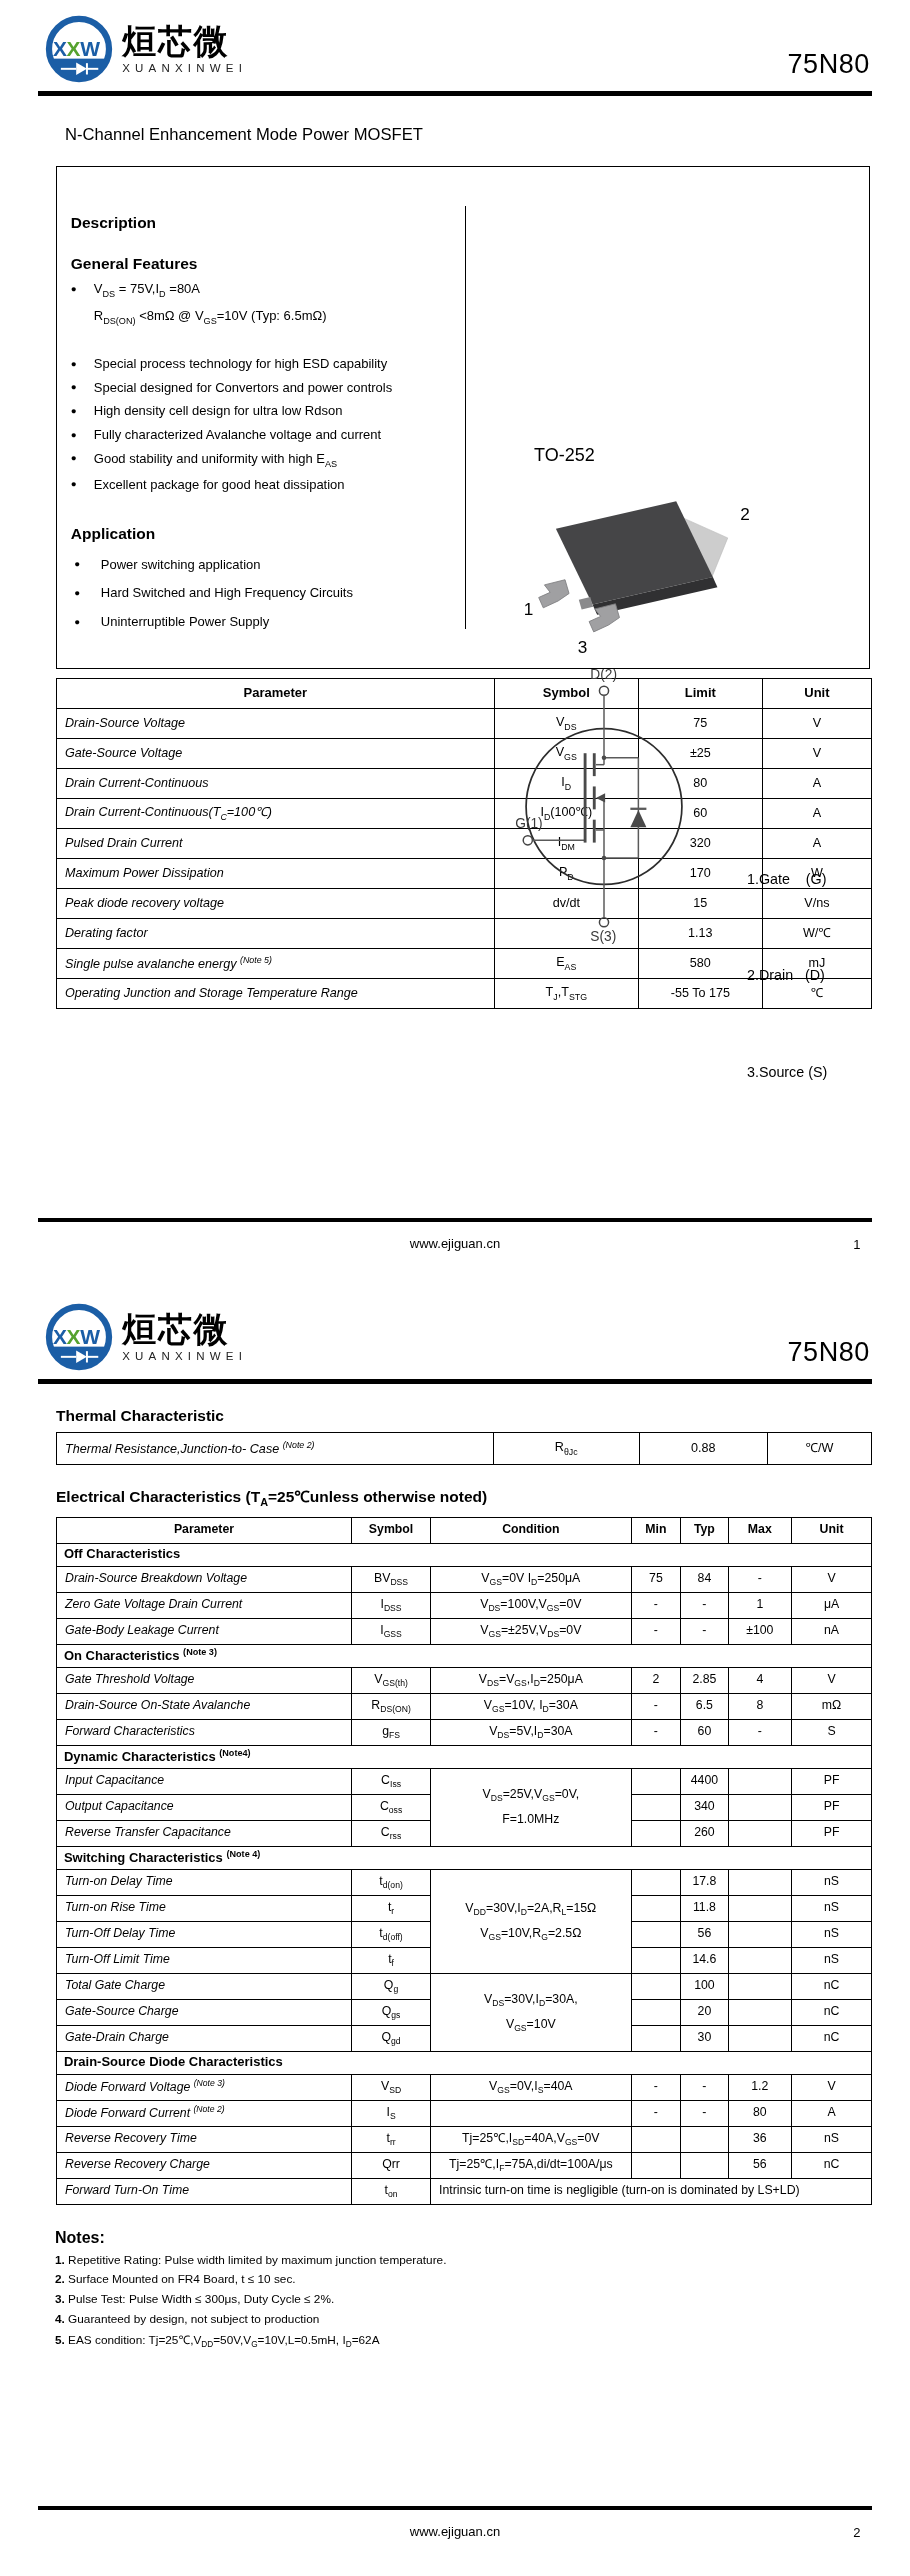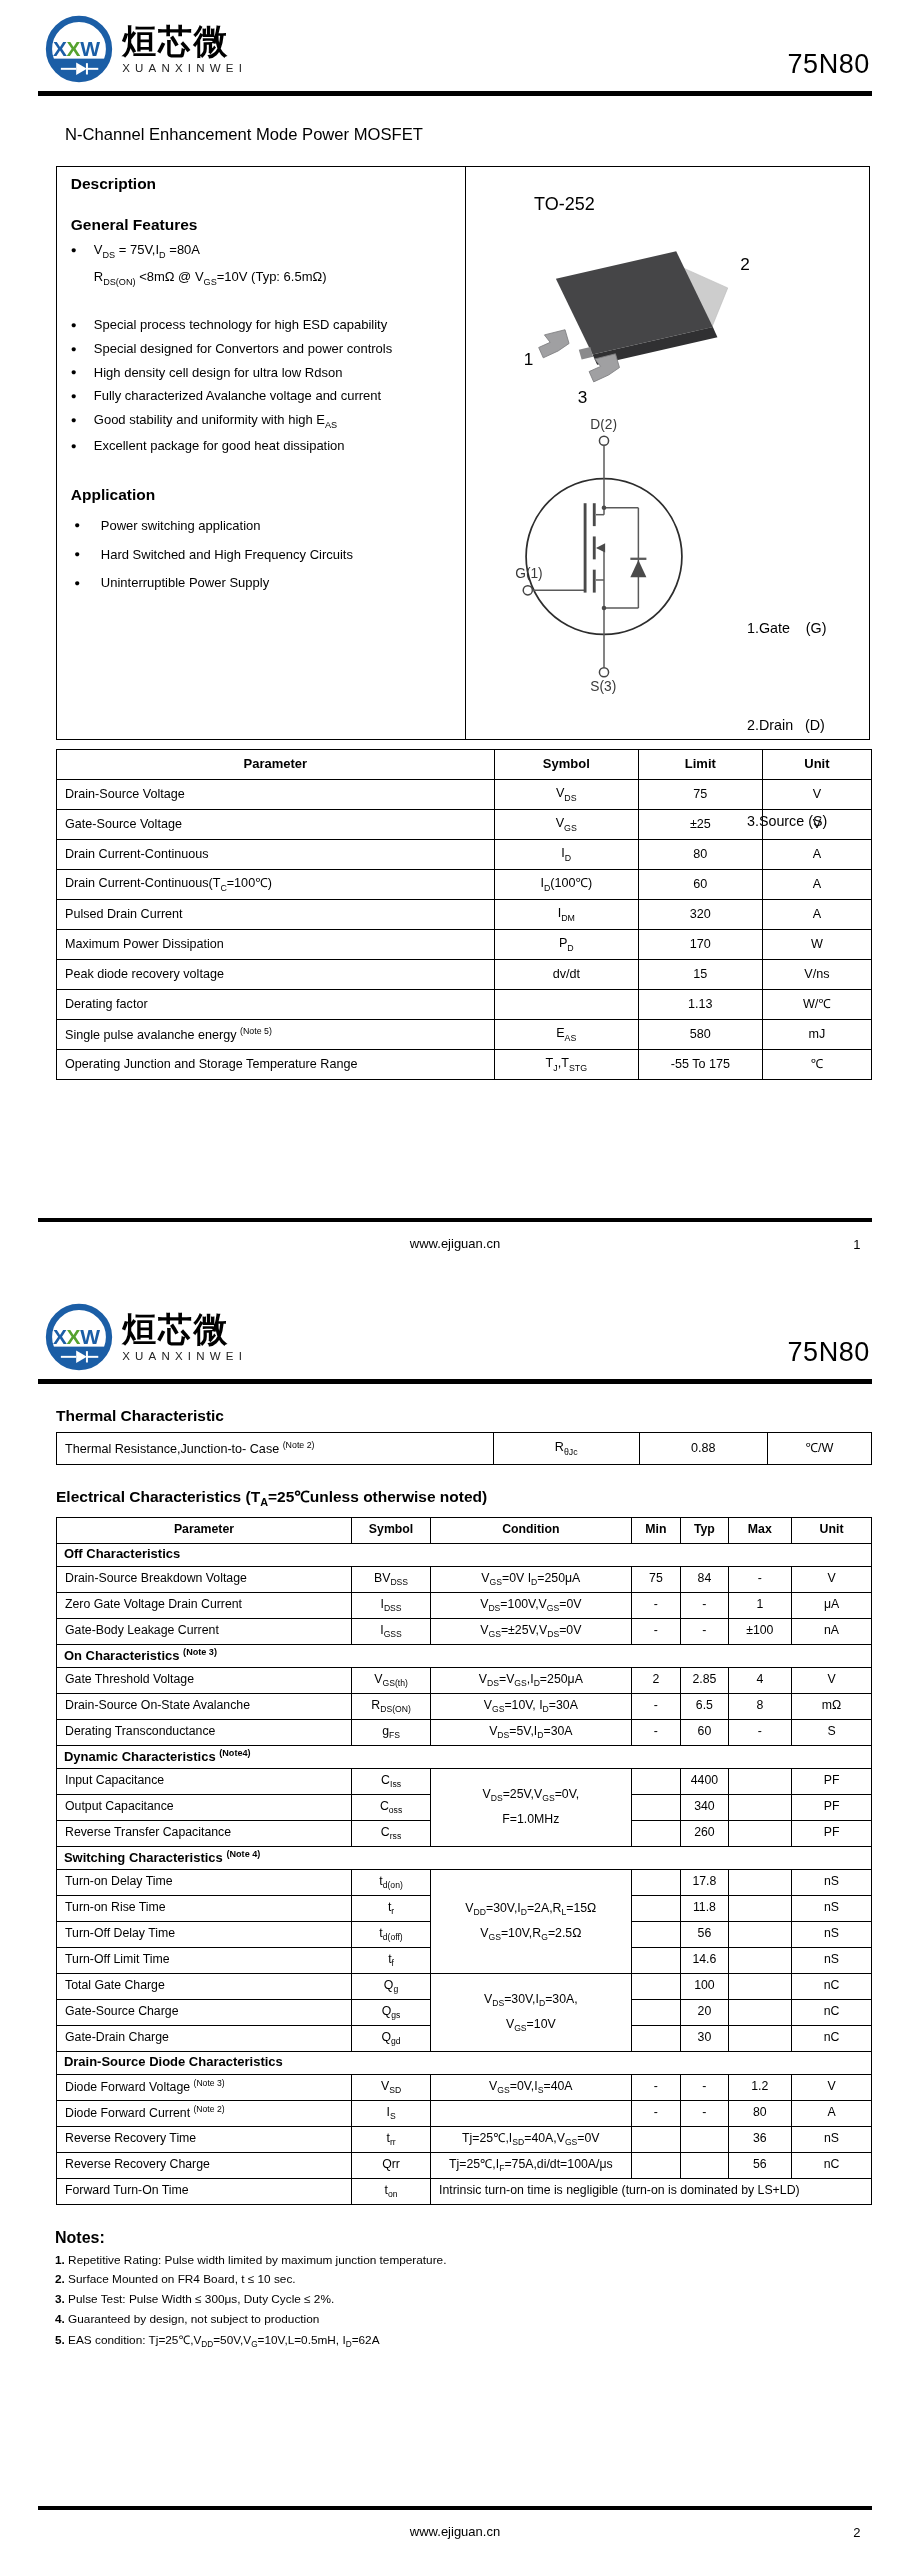--- a/index.html
+++ b/index.html
@@ -15,21 +15,21 @@
   .logo { display:flex; align-items:center; }
   .logo svg { display:block; }
   .brand { margin-left:9.2px; }
   .brand-cn { font-size:34px; font-weight:bold; letter-spacing:1.7px; line-height:1.05; }
   .brand-en { font-size:11.5px; letter-spacing:5.2px; color:#222; margin-top:1.7px; font-weight:500; }
   .part-no { font-size:27px; margin-top:34px; letter-spacing:0.6px; }
   .hrule { height:5.2px; background:#000; margin:8px 38px 0 38px; }
 
   
   .doc-title { font-size:16.6px; margin:29px 0 0 65px; }
-  .info-box { display:flex; margin:20.7px 40px 0 56px; border:1.7px solid #000; height:574px; }
+  .info-box { display:flex; margin:20.7px 40px 0 56px; border:1.7px solid #000; height:503px;align-items:center; }
   .lp { width:409px; border-right:1.7px solid #000; padding:8px 17px 0 13.8px; }
   .rp { position:relative; flex:1; }
   .h2 { font-size:15.5px; font-weight:bold; }
   .desc-body { margin-top:8px; font-size:13px; line-height:2.42; text-align:justify; }
   .gf { margin-top:23px; }
   .li { display:flex; margin-top:8.6px; }
   .li .dot { width:23px; font-size:9.8px; padding-top:1.7px; flex:none; }
   .li .txt { font-size:13px; }
   .sub-line { margin-top:9.2px; padding-left:23px; font-size:13px; }
   .gap { height:22px; }
@@ -44,21 +44,21 @@
   .mos-art  { position:absolute; top:252px; left:49px; }
   .legend   { position:absolute; top:381px; left:281px; font-size:14.3px; line-height:2.25; white-space:pre; }
 
   .sec-h { font-size:15.5px; font-weight:bold; margin:64px 0 0 56px; }
   .sec-h2 { font-size:15.5px; font-weight:bold; margin:23px 0 0 56px; }
   .sec-h3 { font-size:15.5px; font-weight:bold; margin:19.5px 0 0 56px; }
 
   table.t { border-collapse:collapse; margin:9.2px 0 0 56px; width:816px; table-layout:fixed; border:1.7px solid #000; }
   table.t td, table.t th { border:1.1px solid #000; font-size:12.6px; text-align:center; padding:0 3.4px; height:30px; line-height:1.3; }
   table.t th { font-size:13px; border-bottom-width:1.7px; }
-  table.t td.l { text-align:left; padding-left:8px; }
+  table.t td.l { text-align:left; padding-left:8px;font-style:italic; }
   table.ec td, table.ec th { height:26px; font-size:12.3px; }
   table.ec td.sec { text-align:left; font-weight:bold; height:23px; font-size:13px; padding-left:6.9px;
                     border-top-width:1.7px; border-bottom-width:1.7px; }
   table.ec td.cond2 { line-height:2.1; }
   table.ec td.note { text-align:left; padding-left:8px; }
 
   .notes-h { font-size:16px; font-weight:bold; margin:24px 0 0 55px; }
   .note { font-size:11.8px; margin:5.7px 0 0 55px; }
   .note:first-of-type { margin-top:10.3px; }
 
@@ -415,21 +415,21 @@
     <tr>
           <td class="l">Drain-Source On-State Avalanche</td>
           <td>R<sub>DS(ON)</sub></td>
           <td>V<sub>GS</sub>=10V, I<sub>D</sub>=30A</td>
           <td>-</td>
           <td>6.5</td>
           <td>8</td>
           <td>mΩ</td>
         </tr>
     <tr>
-          <td class="l">Derating Transconductance</td>
+          <td class="l">Forward Characteristics</td>
           <td>g<sub>FS</sub></td>
           <td>V<sub>DS</sub>=5V,I<sub>D</sub>=30A</td>
           <td>-</td>
           <td>60</td>
           <td>-</td>
           <td>S</td>
         </tr>
     <tr>
           <td class="sec" colspan="7">Dynamic Characteristics <sup>(Note4)</sup></td>
         </tr>

